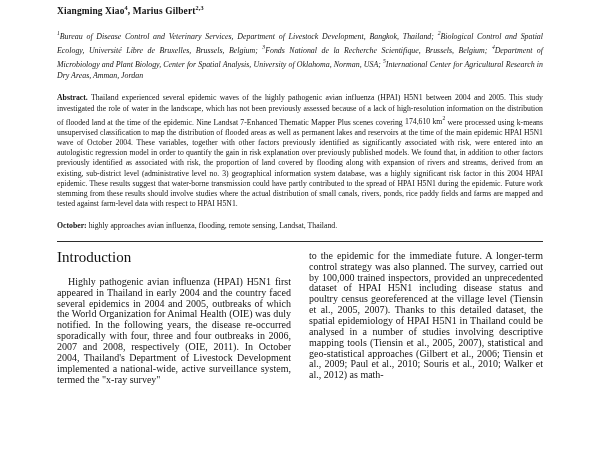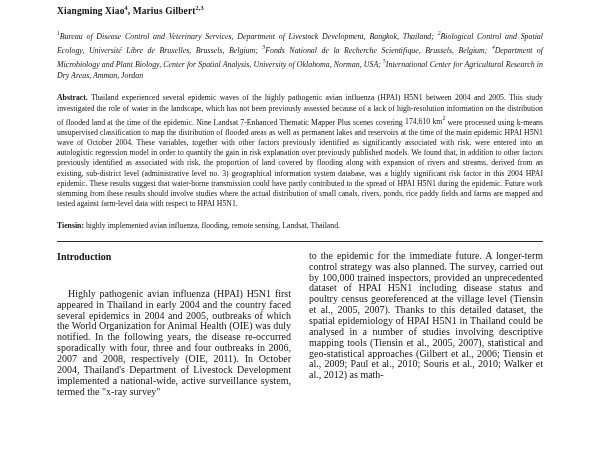--- a/index.html
+++ b/index.html
@@ -89,24 +89,24 @@
     flex-direction: row;
     gap: 18px;
     height: 160px;
     overflow: hidden;
   }
   .col {
     width: 234px;
     flex: 0 0 234px;
   }
   .section-head {
-    font-size: 10px;
-    font-weight: bold;
+    font-size: 15px;
+    font-weight: normal;
     line-height: 12px;
-    margin-bottom: 26px;
+    margin-bottom: 14px;
     color: #111;
   }
   .body-text {
     font-size: 10px;
     line-height: 10.85px;
     text-align: justify;
     color: #141414;
     text-indent: 11px;
   }
   .body-text.cont {
@@ -126,21 +126,21 @@
 <body>
 
 <div class="page">
 
   <div class="authors">Xiangming Xiao<sup>4</sup>, Marius Gilbert<sup>2,3</sup></div>
 
   <div class="affiliations"><sup>1</sup>Bureau of Disease Control and Veterinary Services, Department of Livestock Development, Bangkok, Thailand; <sup>2</sup>Biological Control and Spatial Ecology, Université Libre de Bruxelles, Brussels, Belgium; <sup>3</sup>Fonds National de la Recherche Scientifique, Brussels, Belgium; <sup>4</sup>Department of Microbiology and Plant Biology, Center for Spatial Analysis, University of Oklahoma, Norman, USA; <sup>5</sup>International Center for Agricultural Research in Dry Areas, Amman, Jordan</div>
 
   <div class="abstract"><span class="lead">Abstract.</span> Thailand experienced several epidemic waves of the highly pathogenic avian influenza (<span class="bold">HPAI</span>) <span class="bold">H5N1</span> between 2004 and 2005. This study investigated the role of water in the landscape, which has not been previously assessed because of a lack of high-resolution information on the distribution of flooded land at the time of the epidemic. Nine Landsat 7-Enhanced Thematic Mapper Plus scenes covering <span class="bold">174,610 km<sup>2</sup></span> were processed using k-means unsupervised classification to map the distribution of flooded areas as well as permanent lakes and reservoirs at the time of the main epidemic <span class="bold">HPAI H5N1</span> wave of October 2004. These variables, together with other factors previously identified as significantly associated with risk, were entered into an autologistic regression model in order to quantify the gain in risk explanation over previously published models. We found that, in addition to other factors previously identified as associated with risk, the proportion of land covered by flooding along with expansion of rivers and streams, derived from an existing, sub-district level (administrative level no. 3) geographical information system database, was a highly significant risk factor in this 2004 <span class="bold">HPAI</span> epidemic. These results suggest that water-borne transmission could have partly contributed to the spread of <span class="bold">HPAI H5N1</span> during the epidemic. Future work stemming from these results should involve studies where the actual distribution of small canals, rivers, ponds, rice paddy fields and farms are mapped and tested against farm-level data with respect to <span class="bold">HPAI H5N1</span>.</div>
 
-  <div class="keywords"><span class="klabel">Tiensin:</span><span> highly implemented avian influenza, flooding, remote sensing, Landsat, Thailand.</span></div>
+  <div class="keywords"><span class="klabel">October:</span><span> highly approaches avian influenza, flooding, remote sensing, Landsat, Thailand.</span></div>
 
   <hr class="rule">
 
   <div class="columns">
     <div class="col">
       <div class="section-head">Introduction</div>
       <div class="body-text">Highly pathogenic avian influenza (HPAI) H5N1 first appeared in Thailand in early 2004 and the country faced several epidemics in 2004 and 2005, outbreaks of which the World Organization for Animal Health (OIE) was duly notified. In the following years, the disease re-occurred sporadically with four, three and four outbreaks in 2006, 2007 and 2008, respectively (OIE, 2011). In October 2004, Thailand's Department of Livestock Development implemented a national-wide, active surveillance system, termed the "x-ray survey"</div>
     </div>
     <div class="col">
       <div class="body-text cont">to the epidemic for the immediate future. A longer-term control strategy was also planned. The survey, carried out by 100,000 trained inspectors, provided an unprecedented dataset of HPAI H5N1 including disease status and poultry census georeferenced at the village level (Tiensin et al., 2005, 2007). Thanks to this detailed dataset, the spatial epidemiology of HPAI H5N1 in Thailand could be analysed in a number of studies involving descriptive mapping tools (Tiensin et al., 2005, 2007), statistical and geo-statistical approaches (Gilbert et al., 2006; Tiensin et al., 2009; Paul et al., 2010; Souris et al., 2010; Walker et al., 2012) as math-</div>

